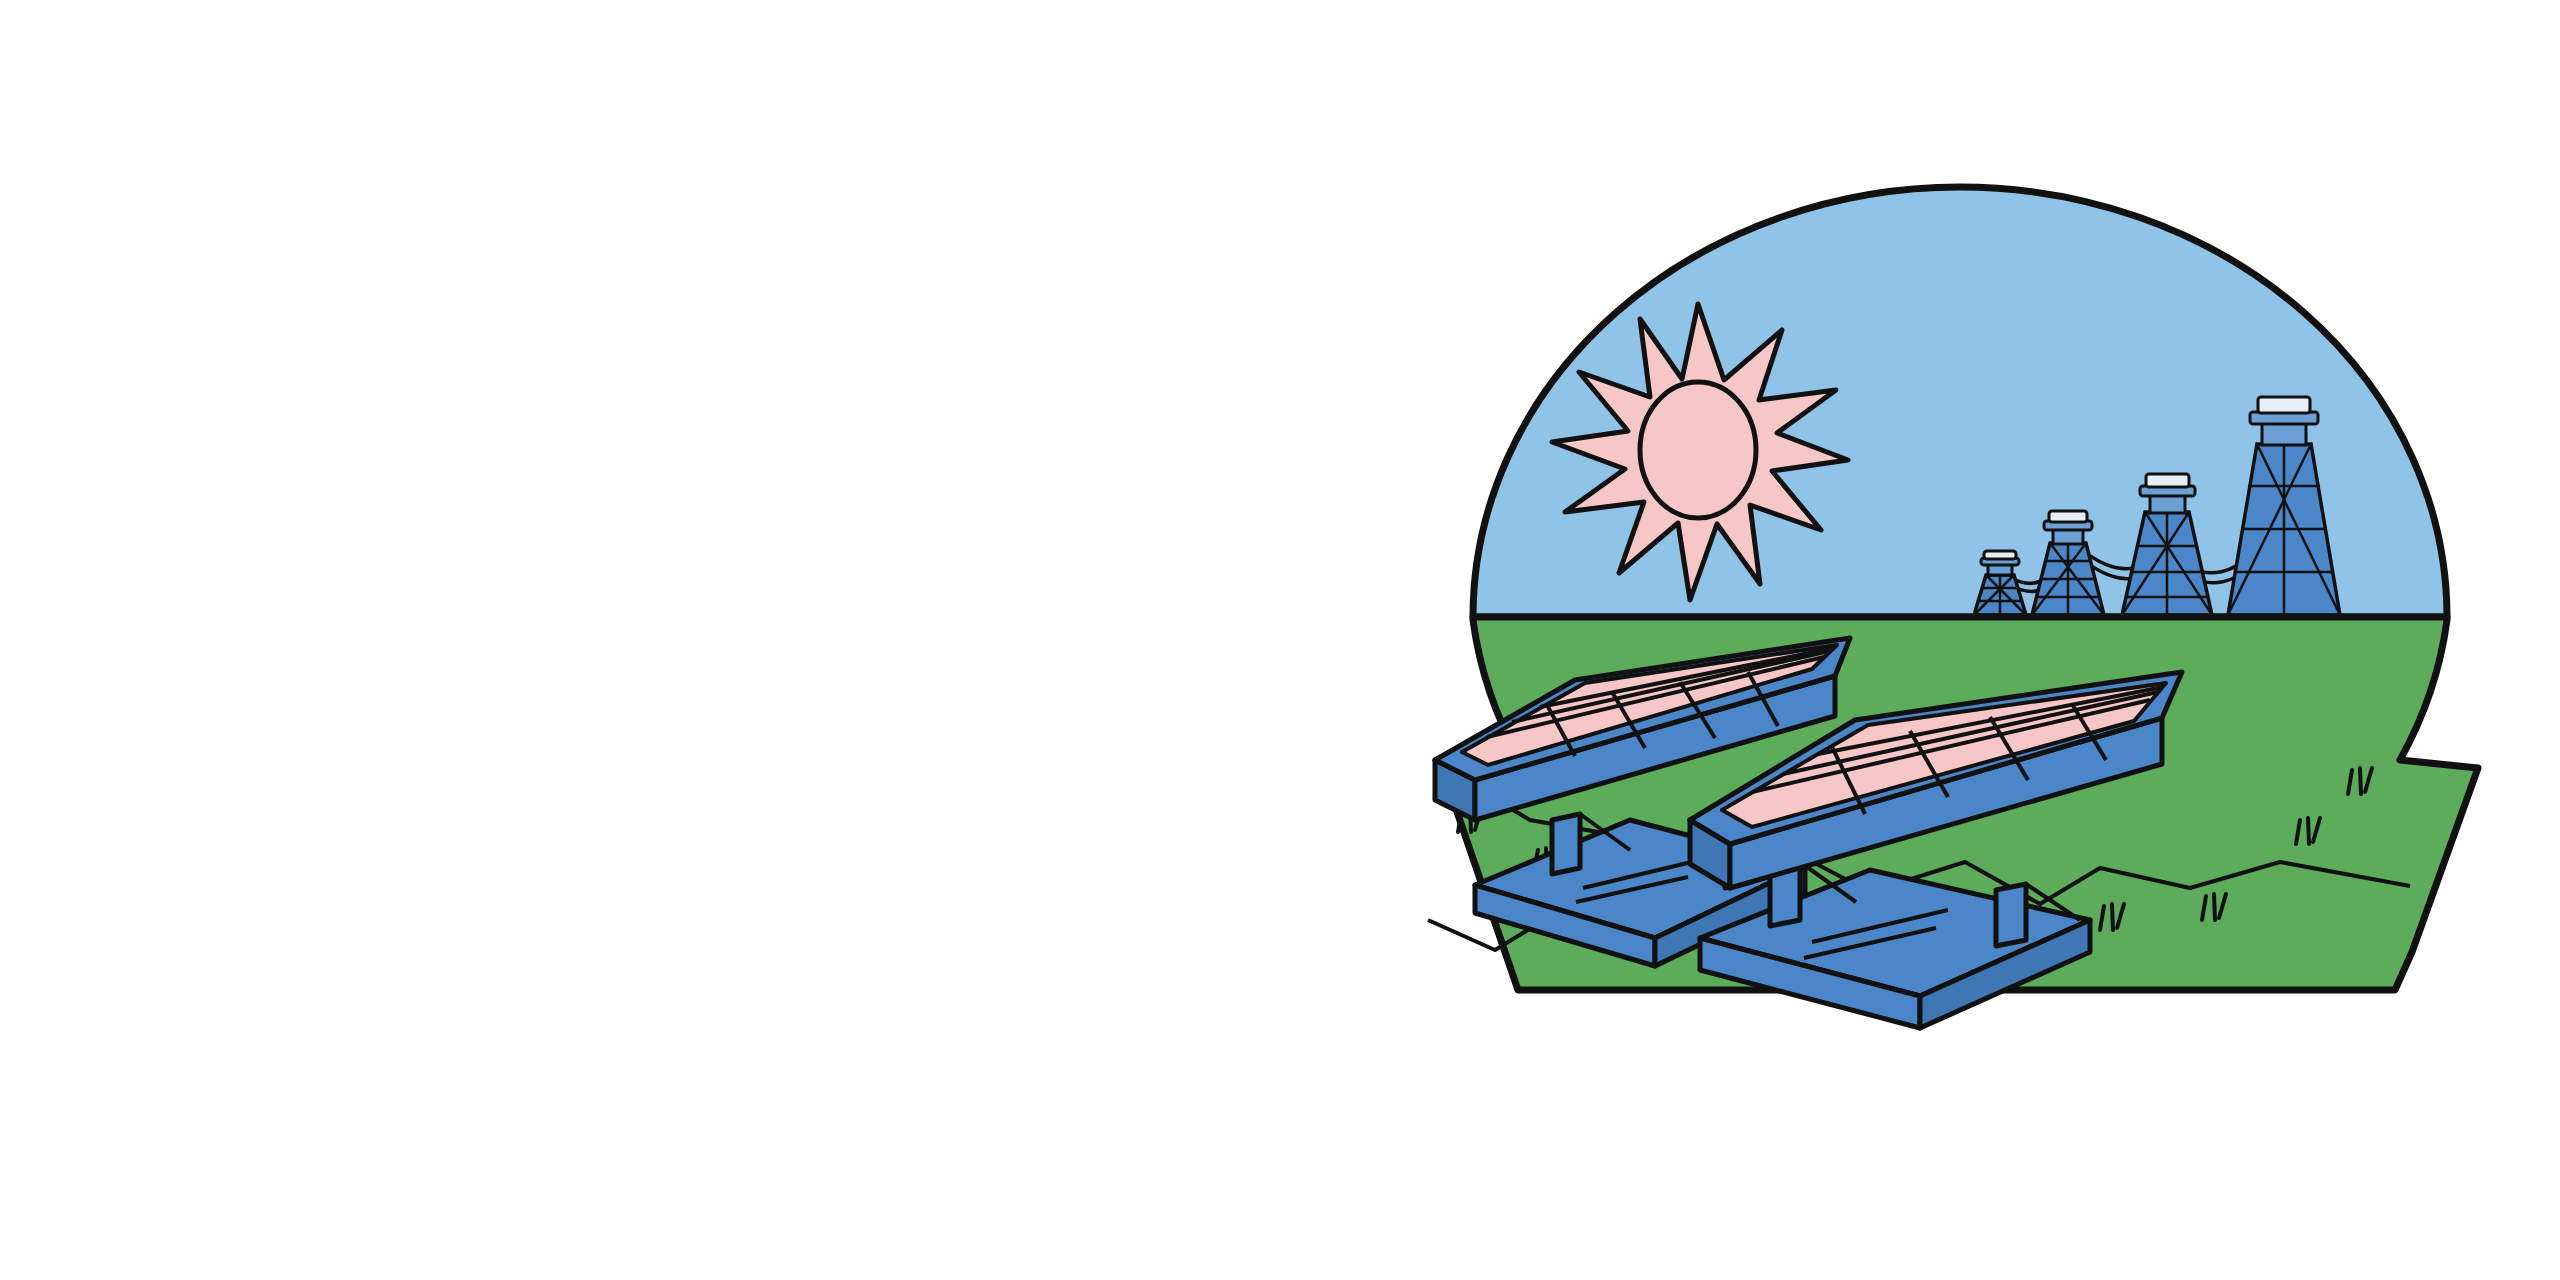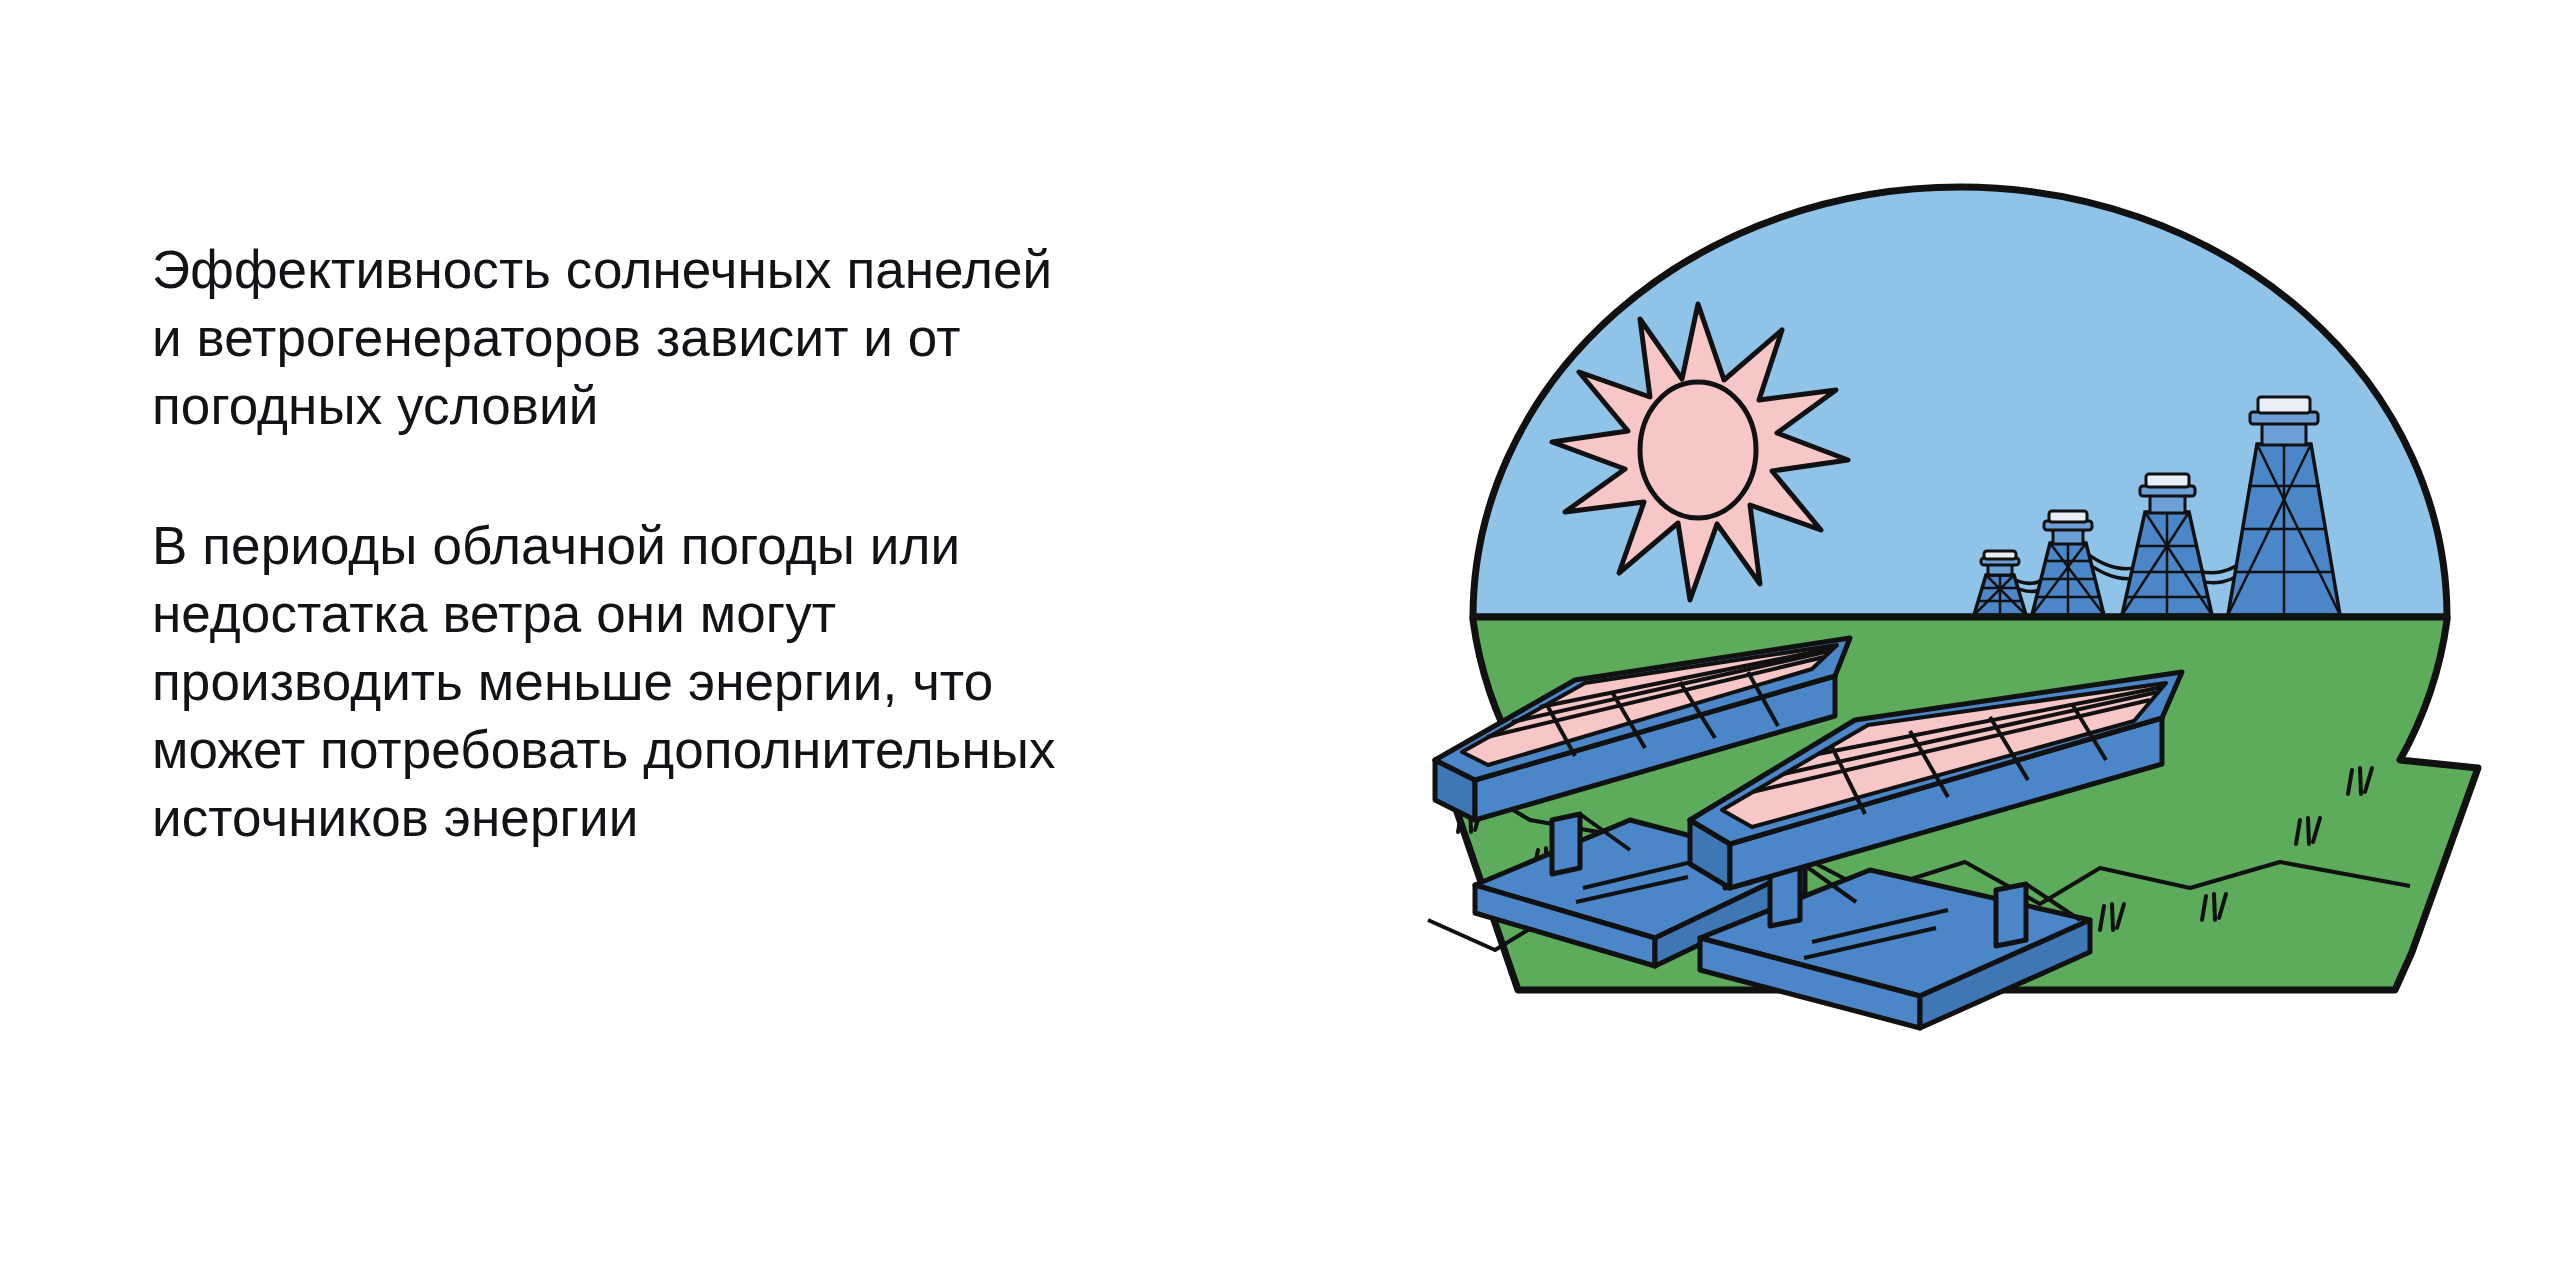--- a/index.html
+++ b/index.html
@@ -56,30 +56,20 @@
     display: block;
     width: 1120px;
     height: 1040px;
   }
 </style>
 </head>
 <body>
 
 <div class="slide">
 
-  <div class="text-col">
-    <div class="para">Эффективность солнечных панелей
-и ветрогенераторов зависит и от
-погодных условий</div>
-    <div class="para">В периоды облачной погоды или
-недостатка ветра они могут
-производить меньше энергии, что
-может потребовать дополнительных
-источников энергии</div>
-  </div>
 
   <div class="illo-wrap">
     <svg viewBox="0 0 1120 1040" xmlns="http://www.w3.org/2000/svg">
 
       <defs>
         <clipPath id="domeClip">
 
           <path d="M 73 497
                    A 487 430 0 0 1 1047 497
                    L 1047 497 L 73 497 Z"></path>

